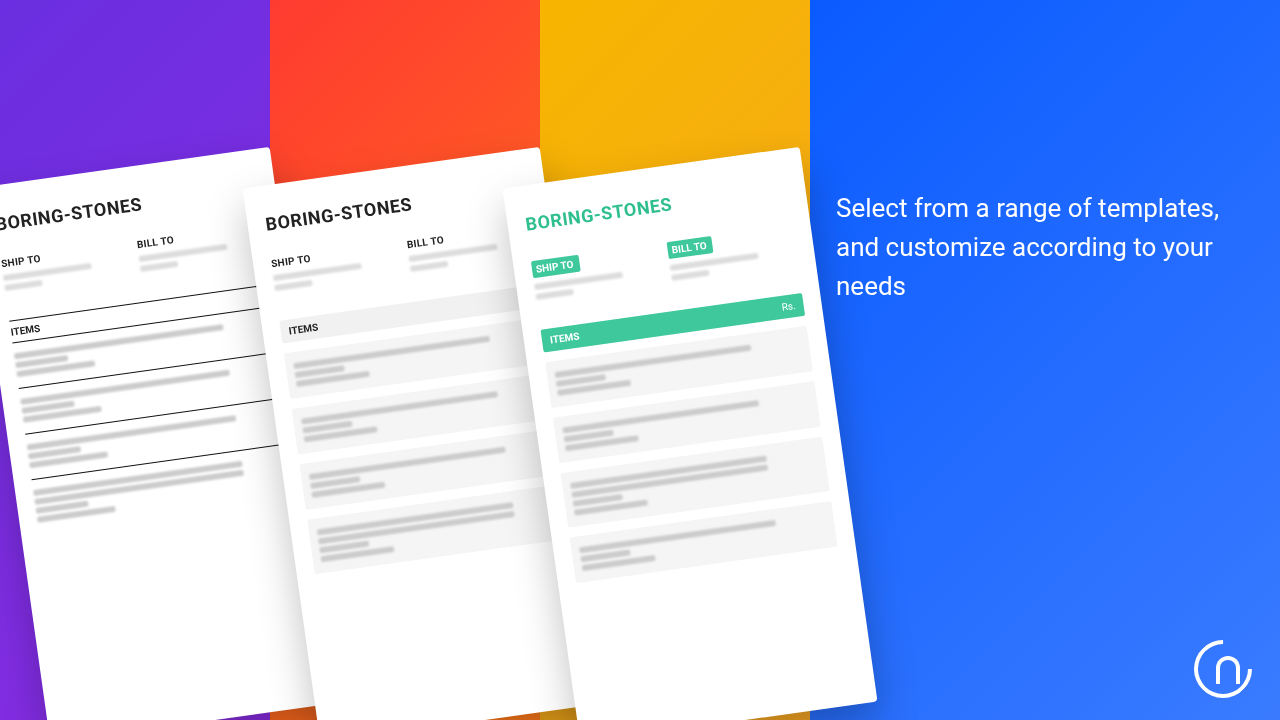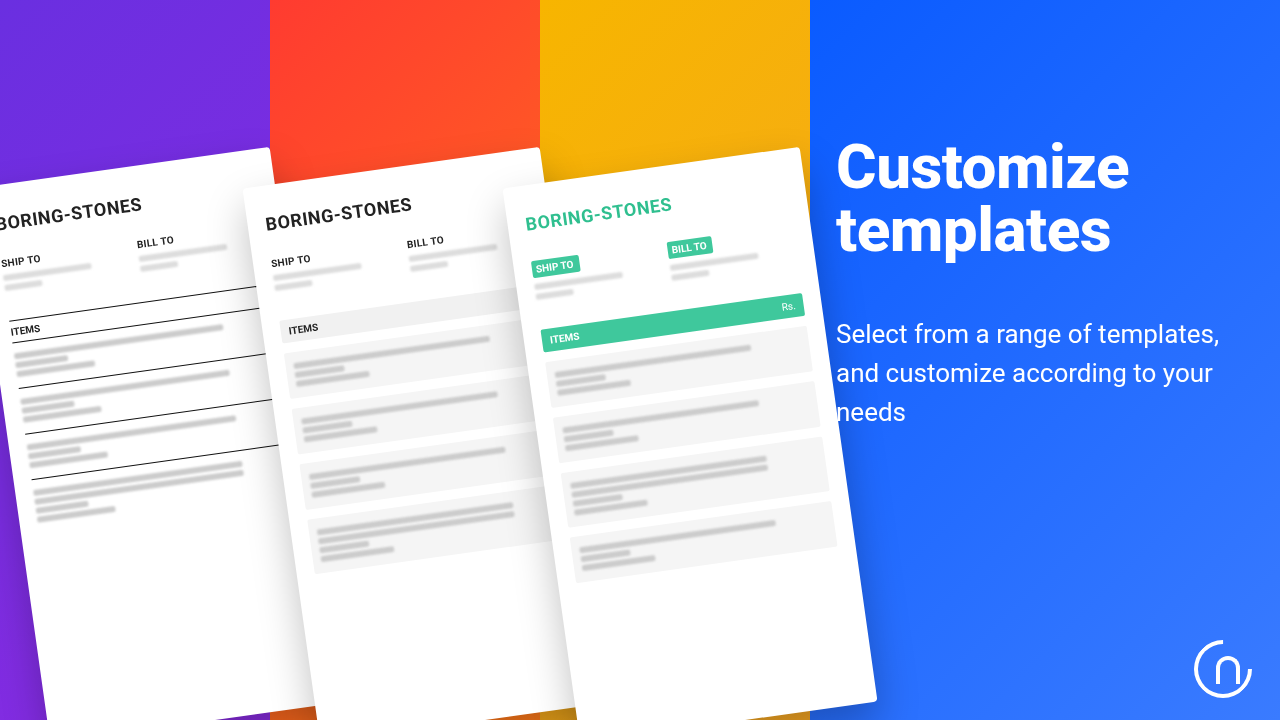--- a/index.html
+++ b/index.html
@@ -214,22 +214,18 @@
       <div class="item">
           <div class="il w80"></div>
           <div class="il w20"></div>
           <div class="il w30"></div>
         </div>
     </div>
 
   </div>
 
   <div class="text-panel">
-    <div class="title">
-      <span>Customize</span><br>
-      <span>templates</span>
-    </div>
     <div class="desc">Select from a range of templates, and customize according to your needs</div>
   </div>
 
   <div class="logo-ring"></div>
   <div class="logo-inner"></div>
 </div>
 
 </body></html>

